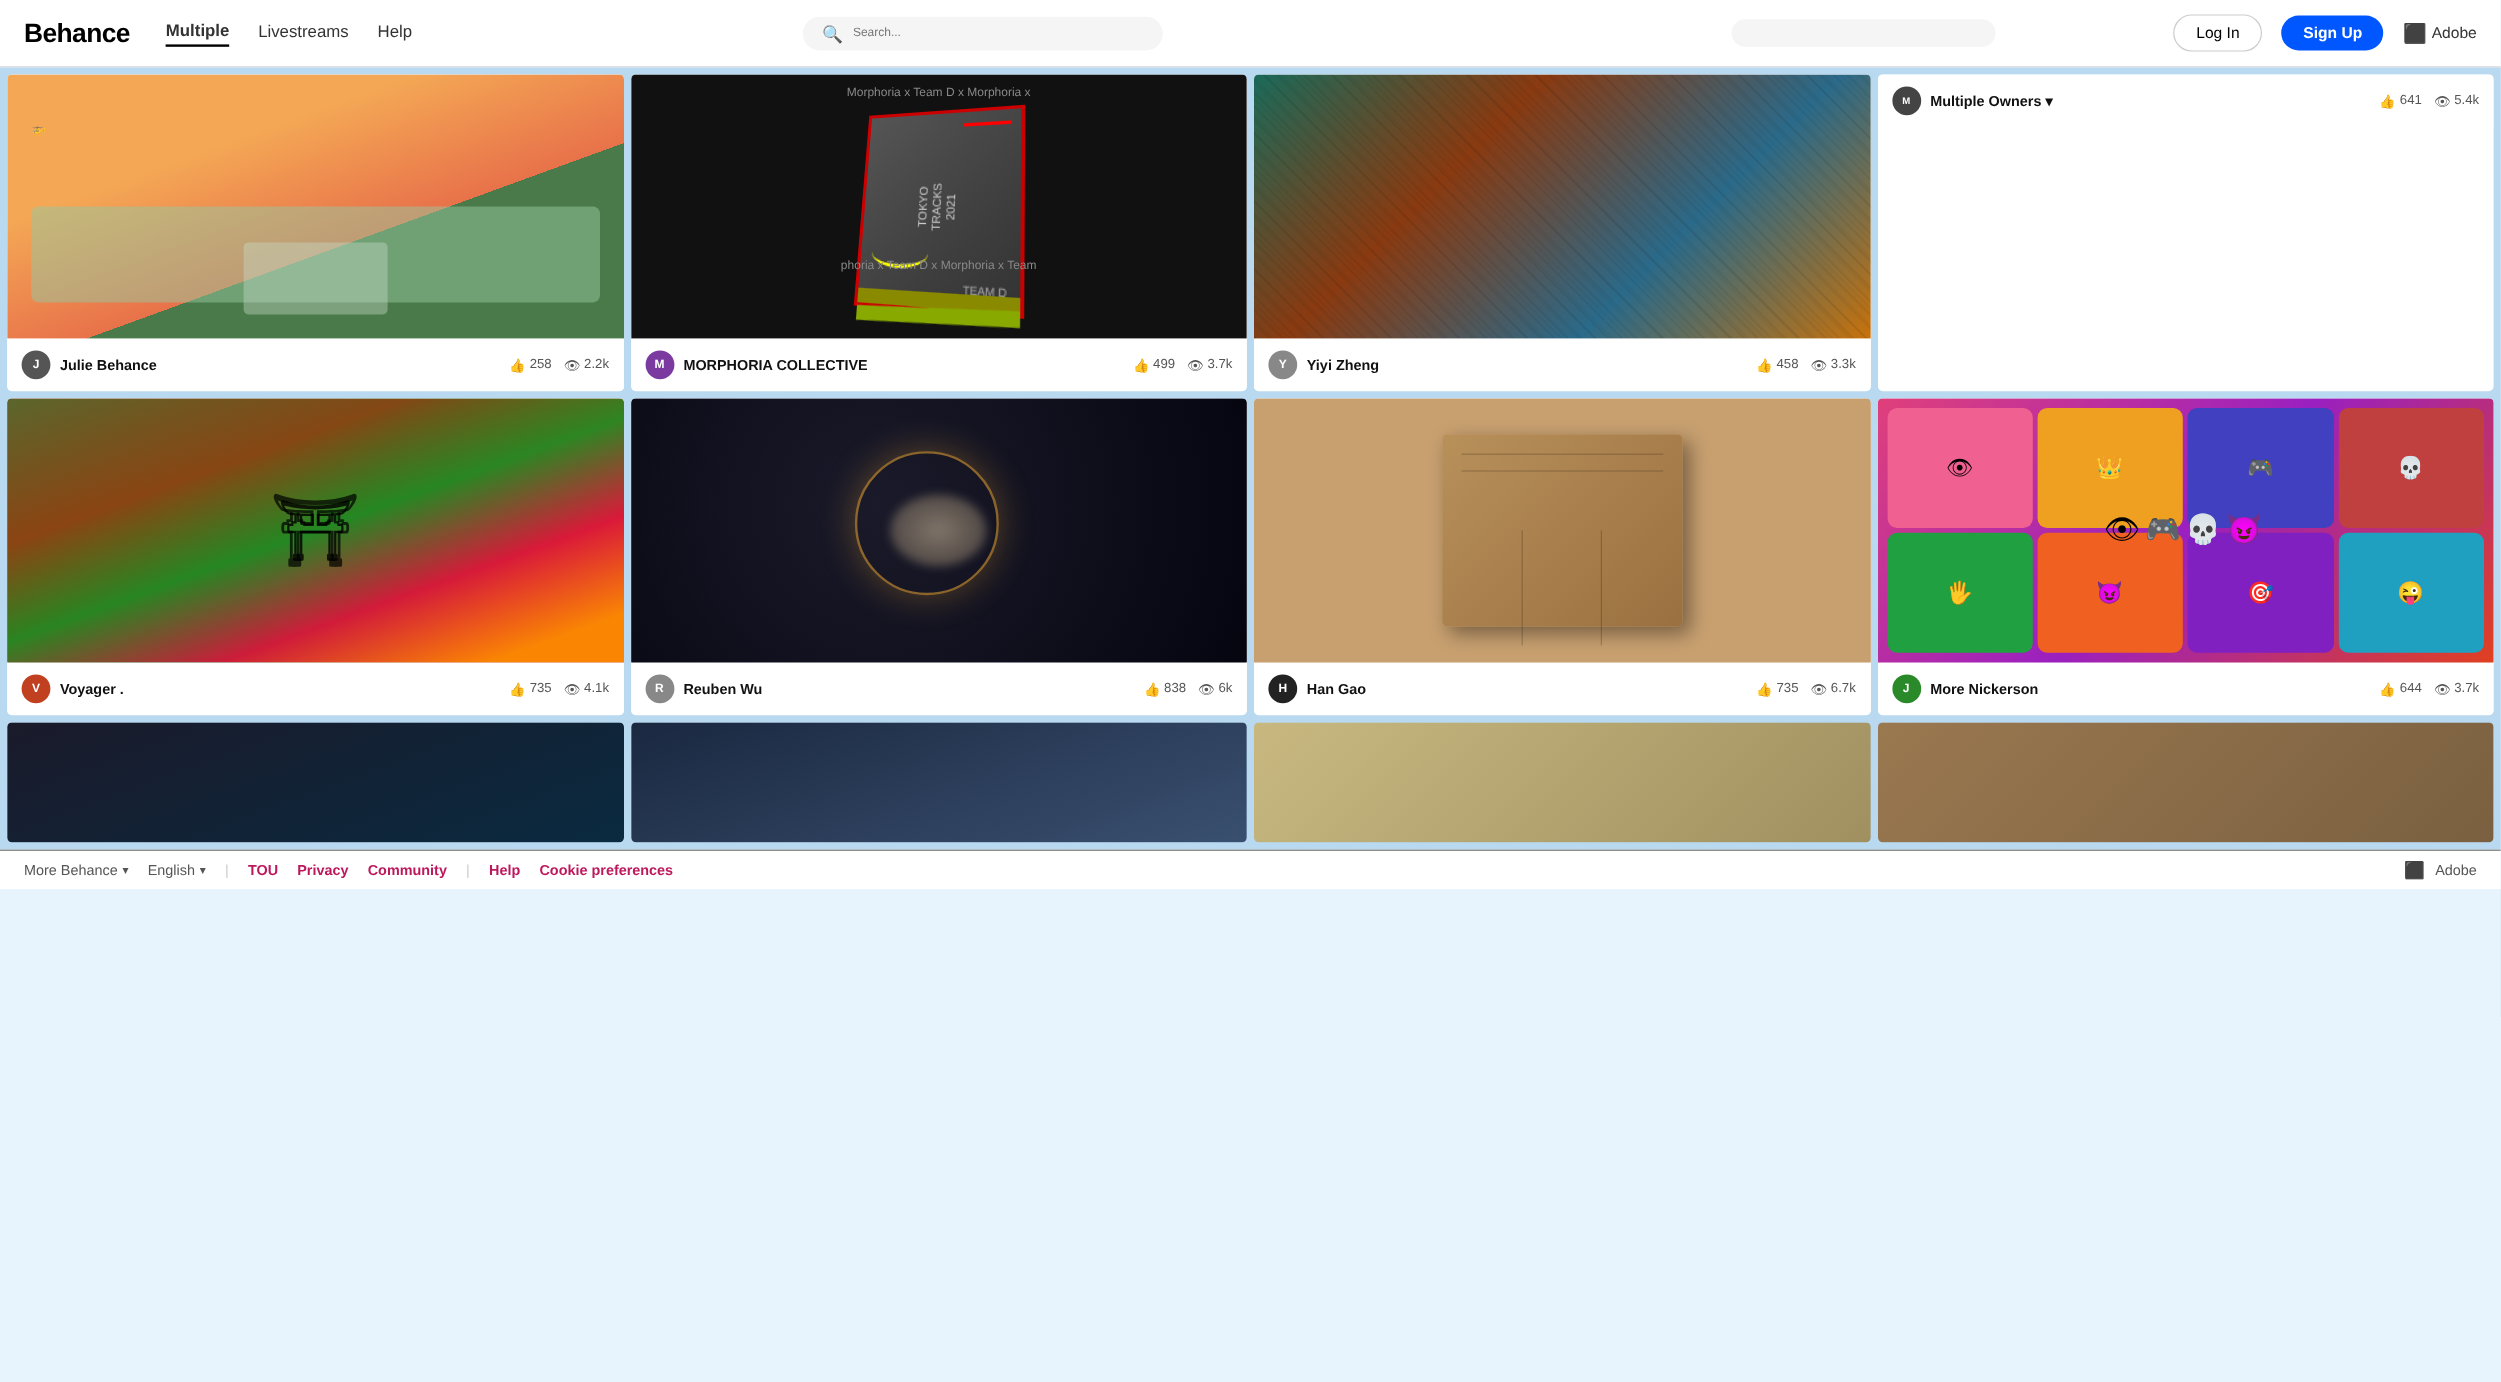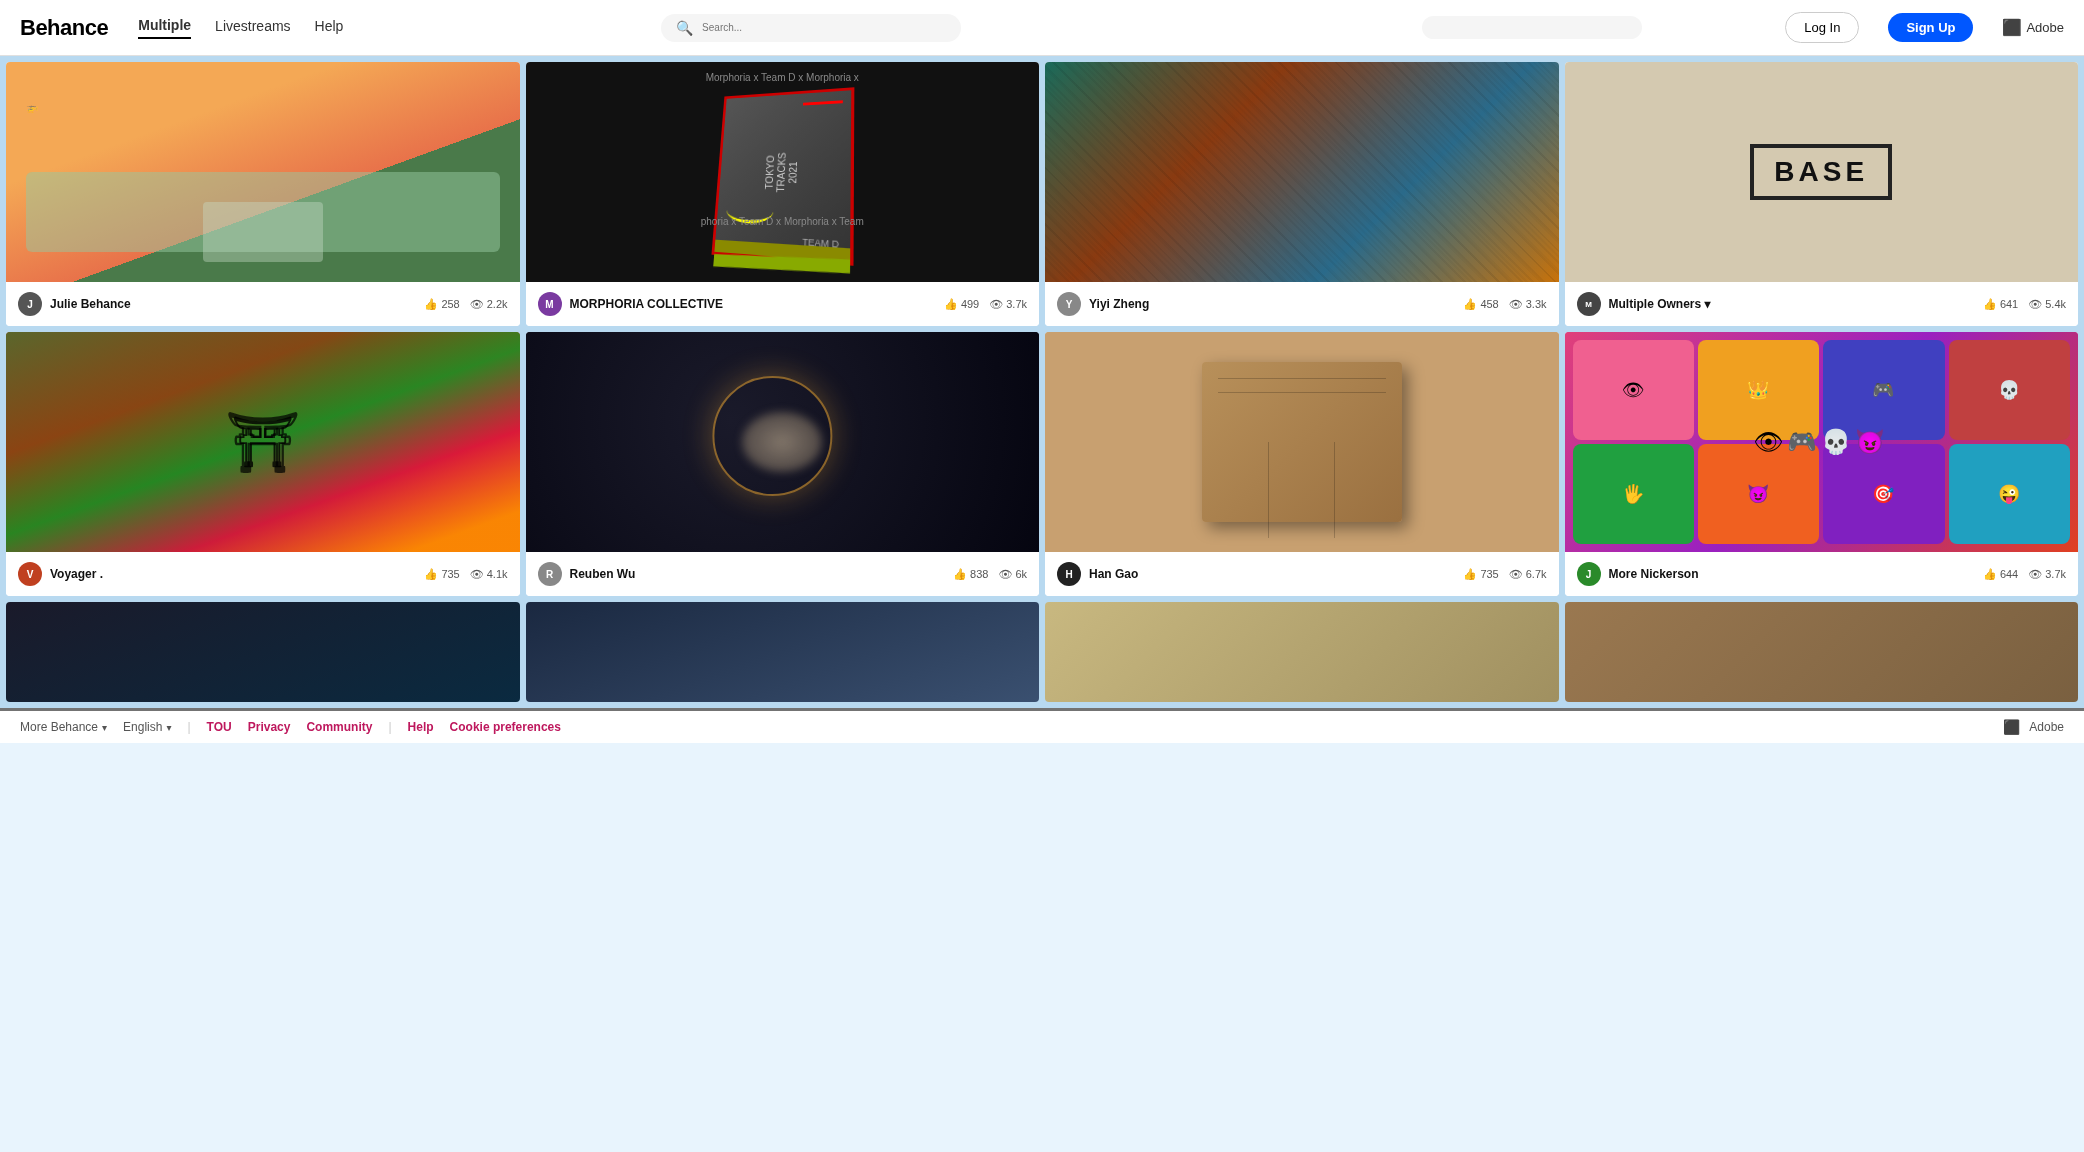--- a/index.html
+++ b/index.html
@@ -60,21 +60,21 @@
       border: none;
       background: transparent;
       outline: none;
       font-size: 10px;
       color: #888;
       width: 100%;
     }
     .header-right {
       display: flex;
       align-items: center;
-      gap: 29px;
+      gap: 16px;
       margin-left: auto;
     }
     .btn-login {
       padding: 7px 18px;
       border: 1px solid #ccc;
       border-radius: 20px;
       background: #fff;
       font-size: 13px;
       cursor: pointer;
       font-weight: 500;
@@ -180,21 +180,21 @@
     .img-6 { background: radial-gradient(circle at 40% 40%, #2a2a3a, #0a0a1a); display: flex; align-items: center; justify-content: center; }
 
     .img-7 { background: #c8a070; display: flex; align-items: center; justify-content: center; }
 
     .img-8 { background: linear-gradient(135deg, #e0407a, #9a20c0, #e04020); position: relative; }
     .img-8::after { content: '👁🎮💀😈'; position: absolute; top: 50%; left: 50%; transform: translate(-50%,-50%); font-size: 24px; letter-spacing: 4px; }
 
     
     .footer {
       background: #fff;
-      border-top: 3px solid #737373;
+      border-top: 1px solid #737373;
       padding: 8px 20px;
       display: flex;
       align-items: center;
       justify-content: space-between;
       font-size: 12px;
       color: #555;
     }
     .footer-left { display: flex; align-items: center; gap: 16px; }
     .footer-right { display: flex; align-items: center; gap: 8px; }
     .footer-link { color: #be185d; cursor: pointer; text-decoration: none; font-weight: bold; }
@@ -298,25 +298,20 @@
         </div>
         <div class="stat">
           <span>👁</span>
           <span>3.3k</span>
         </div>
       </div>
     </div>
   </div>
 
   <div class="grid-item">
-    <div class="grid-item-image img-4">
-      <div class="img-4-content">
-        <div class="img-4-text">BASE</div>
-      </div>
-    </div>
     <div class="grid-item-footer">
       <div class="author-avatar" style="background:#444;font-size:8px;">M</div>
       <span class="author-name">
         <span>Multiple Owners</span>
         <span style="cursor:pointer;"> ▾</span>
       </span>
       <div class="stats">
         <div class="stat">
           <span>👍</span>
           <span>641</span>

